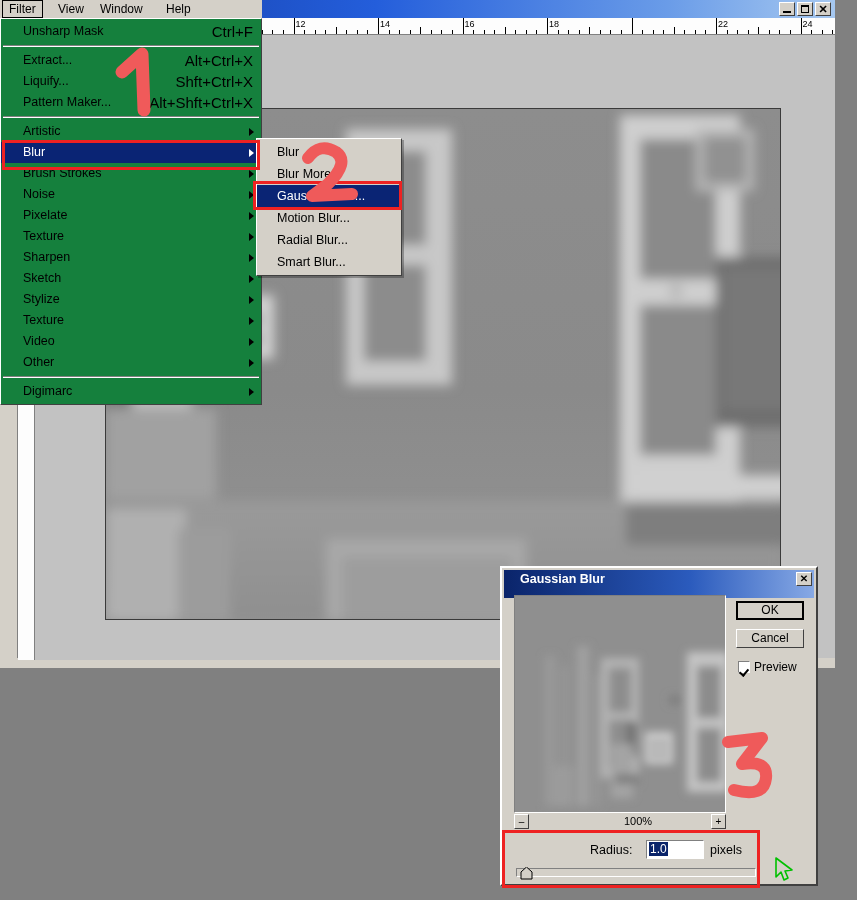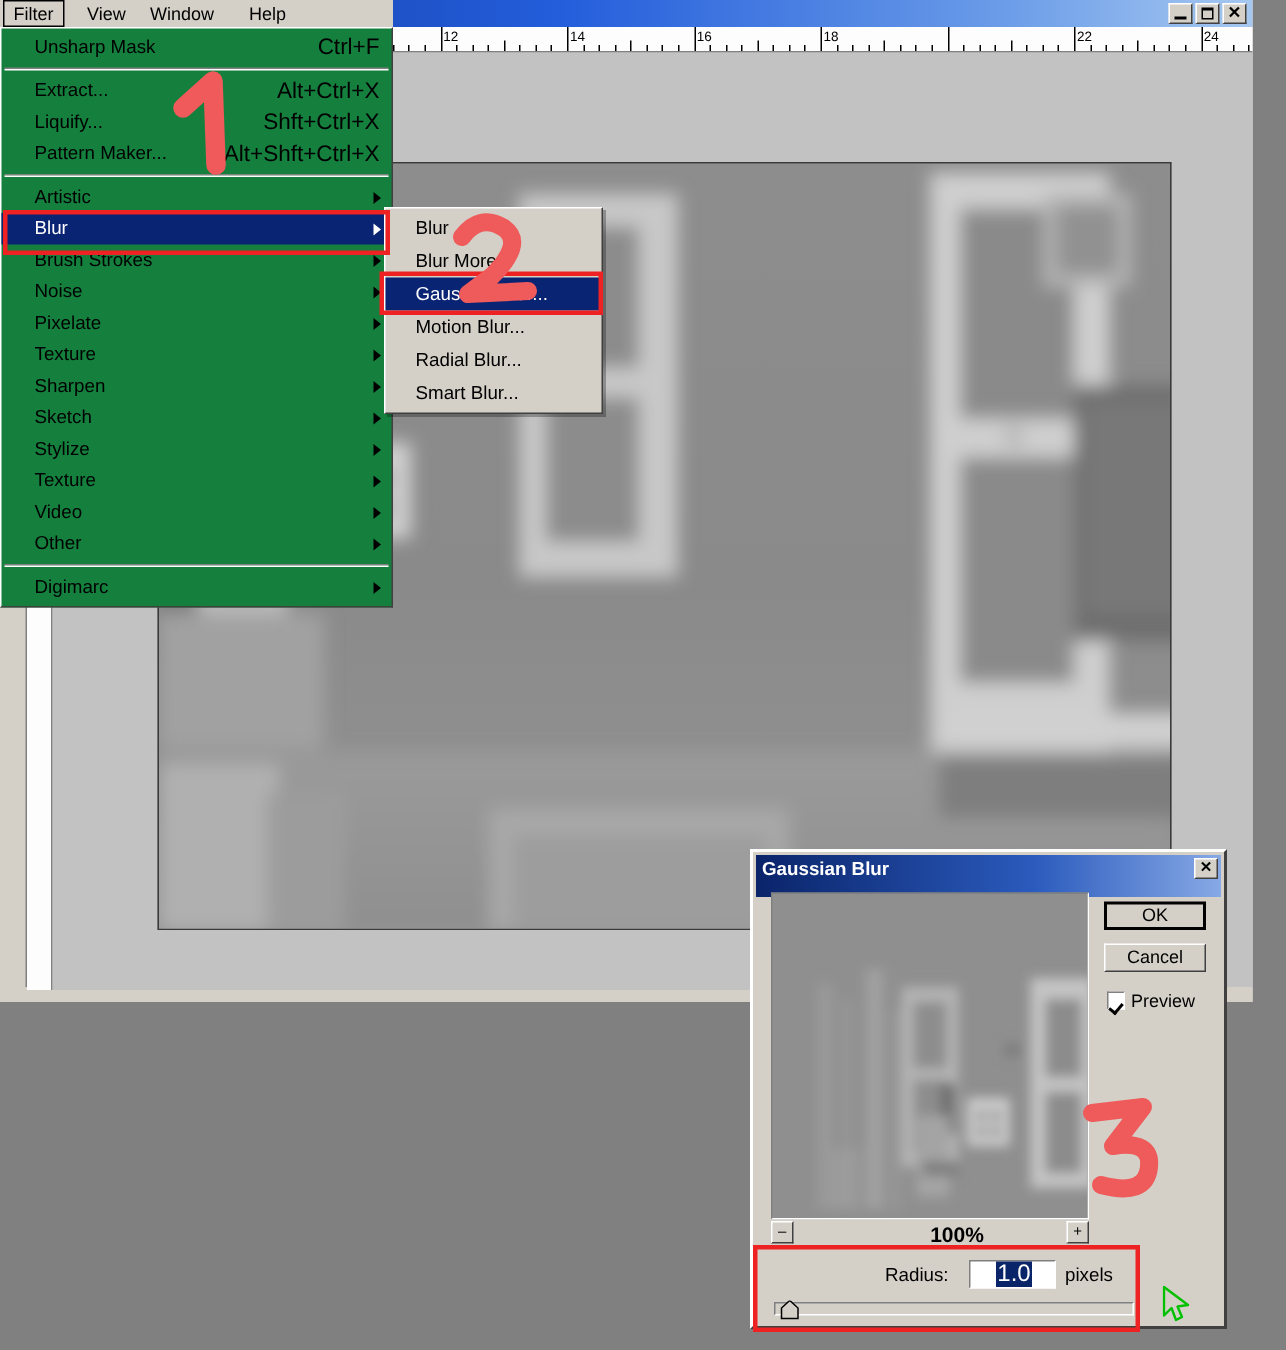--- a/index.html
+++ b/index.html
@@ -231,21 +231,21 @@
   }
   #gb-title {
     position: absolute;
     left: 2px; top: 2px;
     width: 310px; height: 28px;
     background: linear-gradient(to right, #0a246a 0%, #2b5bbd 60%, #87a9e5 100%);
     color: #fff;
     font-size: 12.5px;
     font-weight: bold;
     line-height: 18px;
-    padding-left: 4px;
+    padding-left: 16px;
   }
   #gb-close {
     position: absolute;
     right: 2px; top: 2px;
     width: 16px; height: 14px;
     background: #d4d0c8;
     border-top: 1px solid #fff;
     border-left: 1px solid #fff;
     border-right: 1px solid #404040;
     border-bottom: 1px solid #404040;
@@ -280,22 +280,21 @@
     border-right: 1px solid #404040;
     border-bottom: 1px solid #404040;
     font-size: 10px;
     line-height: 13px;
     text-align: center;
   }
   #gb-zoomtext {
     position: absolute;
     left: 0; top: 1px; width: 248px;
     text-align: center;
-    font-size: 14px;
-    font-weight: bold;
+    font-size: 11px;
   }
   .pbtn {
     position: absolute;
     width: 68px; height: 19px;
     background: #d4d0c8;
     border-top: 1px solid #fff;
     border-left: 1px solid #fff;
     border-right: 1px solid #404040;
     border-bottom: 1px solid #404040;
     font-size: 12px;
@@ -342,24 +341,23 @@
   #radius-label { position: absolute; left: 78px; top: 3px; }
   #radius-input {
     position: absolute;
     left: 134px; top: 0px;
     width: 58px; height: 19px;
     background: #fff;
     border-top: 1px solid #808080;
     border-left: 1px solid #808080;
     border-right: 1px solid #fff;
     border-bottom: 1px solid #fff;
-    font-size: 16px;
+    font-size: 12px;
     line-height: 17px;
     padding-left: 2px;
-    text-align: center;
   }
   #radius-input .selv {
     background: #0a246a; color: #fff; padding: 0 1px;
   }
   #radius-units { position: absolute; left: 198px; top: 3px; }
   #slider-track {
     position: absolute;
     left: 14px; top: 300px;
     width: 240px; height: 9px;
     background: #d4d0c8;

